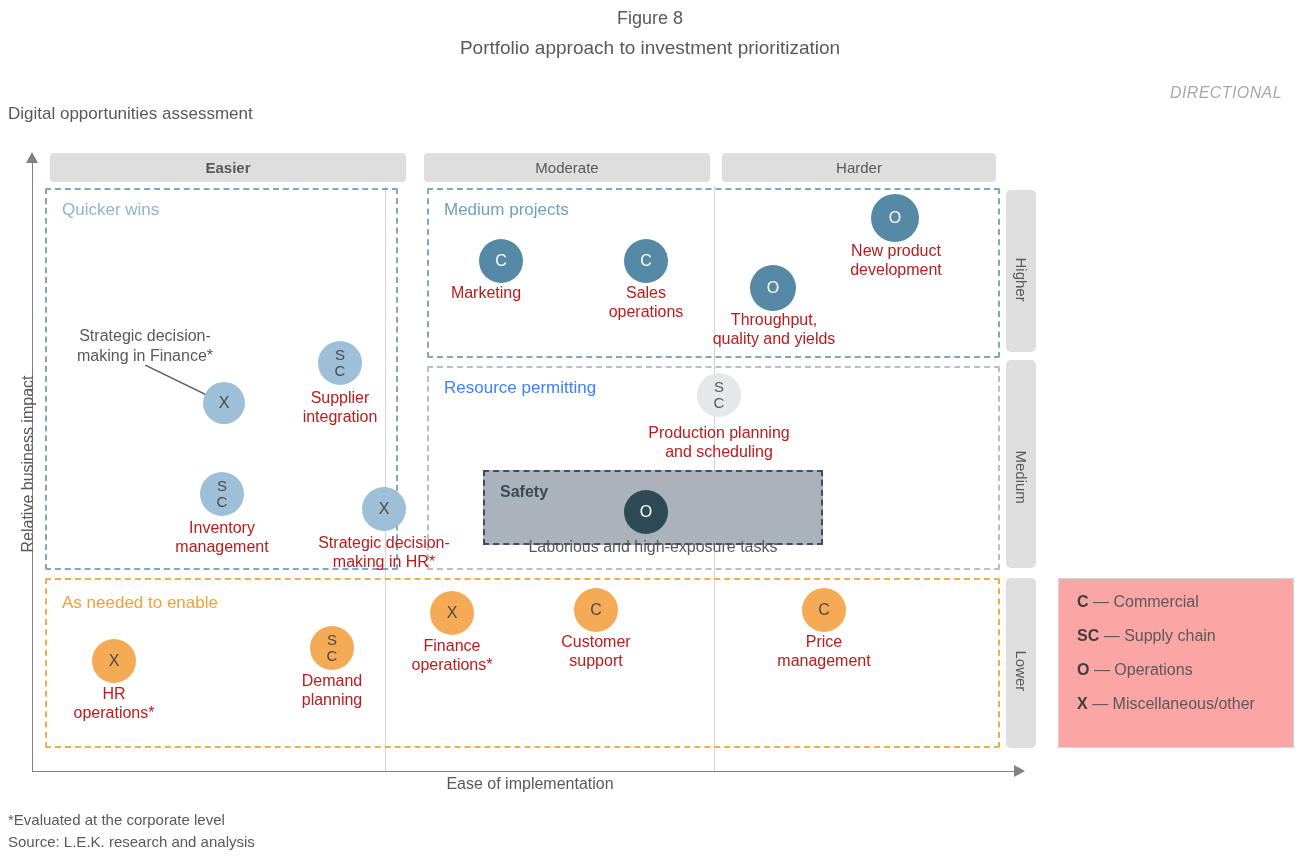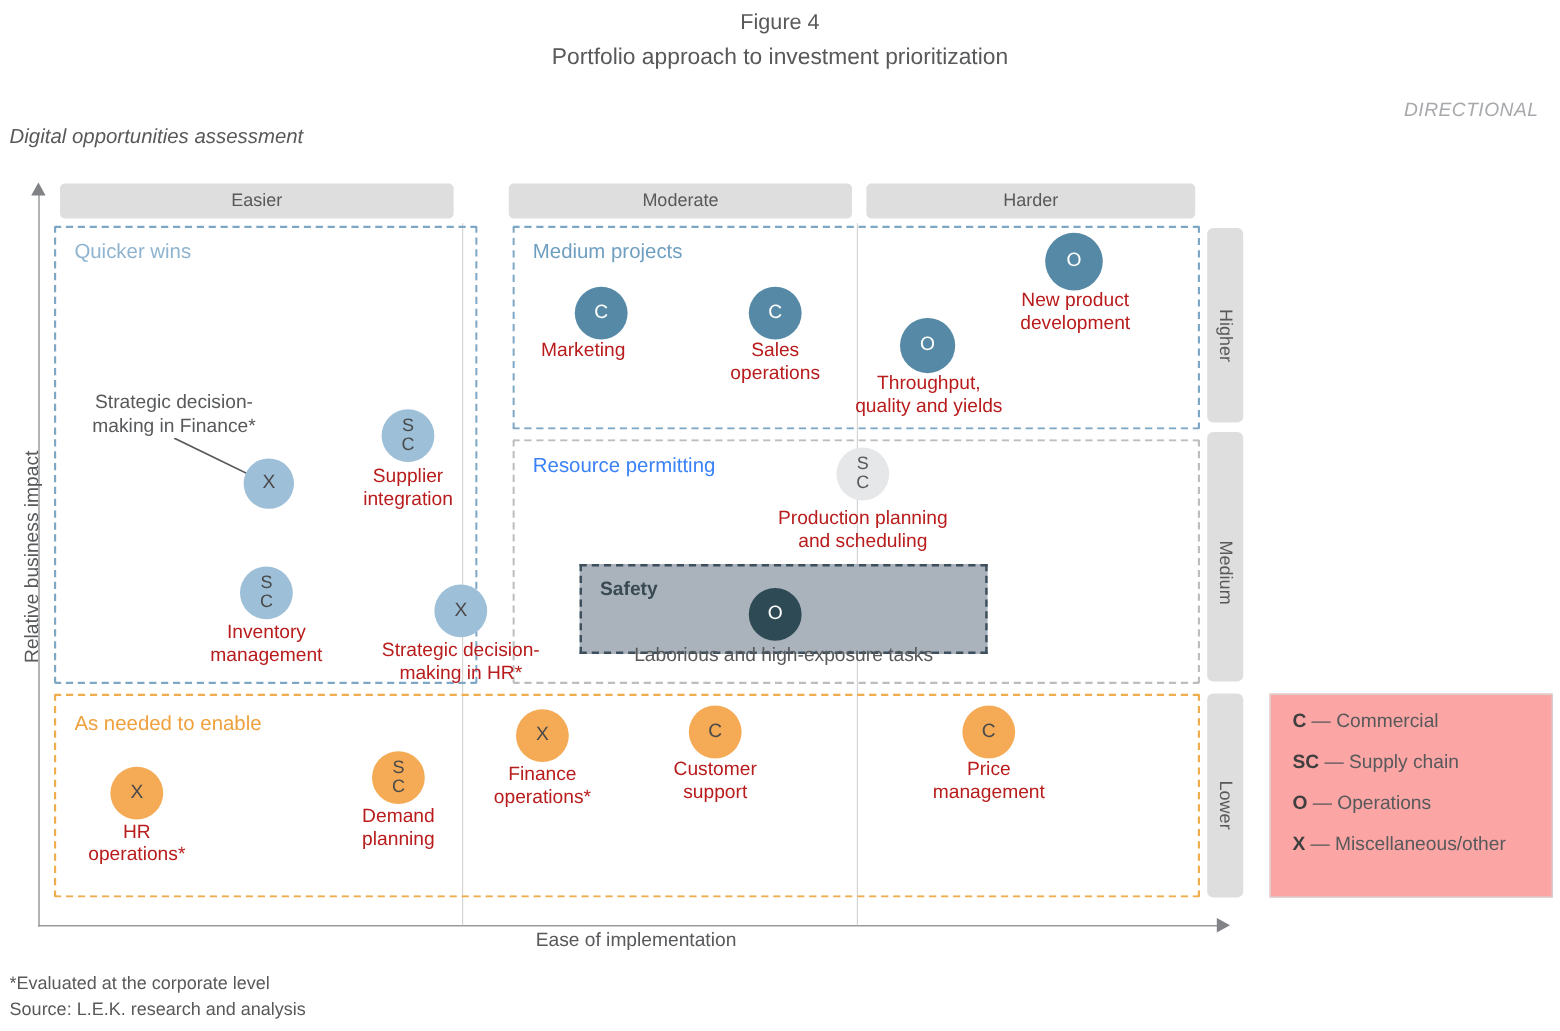--- a/index.html
+++ b/index.html
@@ -26,21 +26,21 @@
     position: absolute; left: 0; top: 37px; width: 1300px;
     text-align: center; font-size: 19px; color: #58595b;
   }
   .directional {
     position: absolute; right: 18px; top: 84px;
     font-size: 16px; font-style: italic; color: #a7a9ac;
     letter-spacing: 0.4px;
   }
   .assessment-label {
     position: absolute; left: 8px; top: 104px;
-    font-size: 17px; color: #58595b; font-style: italic;
+    font-size: 17px; color: #58595b;
   }
 
   
   .y-axis-line {
     position: absolute; left: 32px; top: 160px;
     width: 1px; height: 612px; background: #808285;
   }
   .y-axis-arrow {
     position: absolute; left: 26px; top: 152px;
     width: 0; height: 0;
@@ -71,21 +71,21 @@
     font-size: 16px; color: #58595b;
   }
 
   
   .col-header {
     position: absolute; top: 153px; height: 29px;
     background: #dedede; border-radius: 4px;
     display: flex; align-items: center; justify-content: center;
     font-size: 15px; color: #58595b;
   }
-  #col-easier   { left: 50px;  width: 328px; }
+  #col-easier   { left: 50px;  width: 356px; font-weight: bold; }
   #col-moderate { left: 424px; width: 286px; }
   #col-harder   { left: 722px; width: 274px; }
 
   
   .row-label {
     position: absolute; left: 1006px; width: 30px;
     background: #dedede; border-radius: 5px;
   }
   .row-label span {
     display: block; white-space: nowrap;
@@ -200,21 +200,21 @@
     position: absolute; left: 8px; font-size: 15px; color: #58595b;
   }
   #footnote-1 { top: 811px; }
   #footnote-2 { top: 833px; }
 </style>
 </head>
 <body>
 
 <div id="page">
 
-  <div class="fig-title">Figure 4</div>
+  <div class="fig-title">Figure 8</div>
   <div class="fig-subtitle">Portfolio approach to investment prioritization</div>
   <div class="directional">DIRECTIONAL</div>
   <div class="assessment-label">Digital opportunities assessment</div>
 
   <div class="y-axis-arrow"></div>
   <div class="y-axis-line"></div>
   <div class="x-axis-line"></div>
   <div class="x-axis-arrow"></div>
   <div class="y-axis-title">Relative business impact</div>
   <div class="x-axis-title">Ease of implementation</div>

